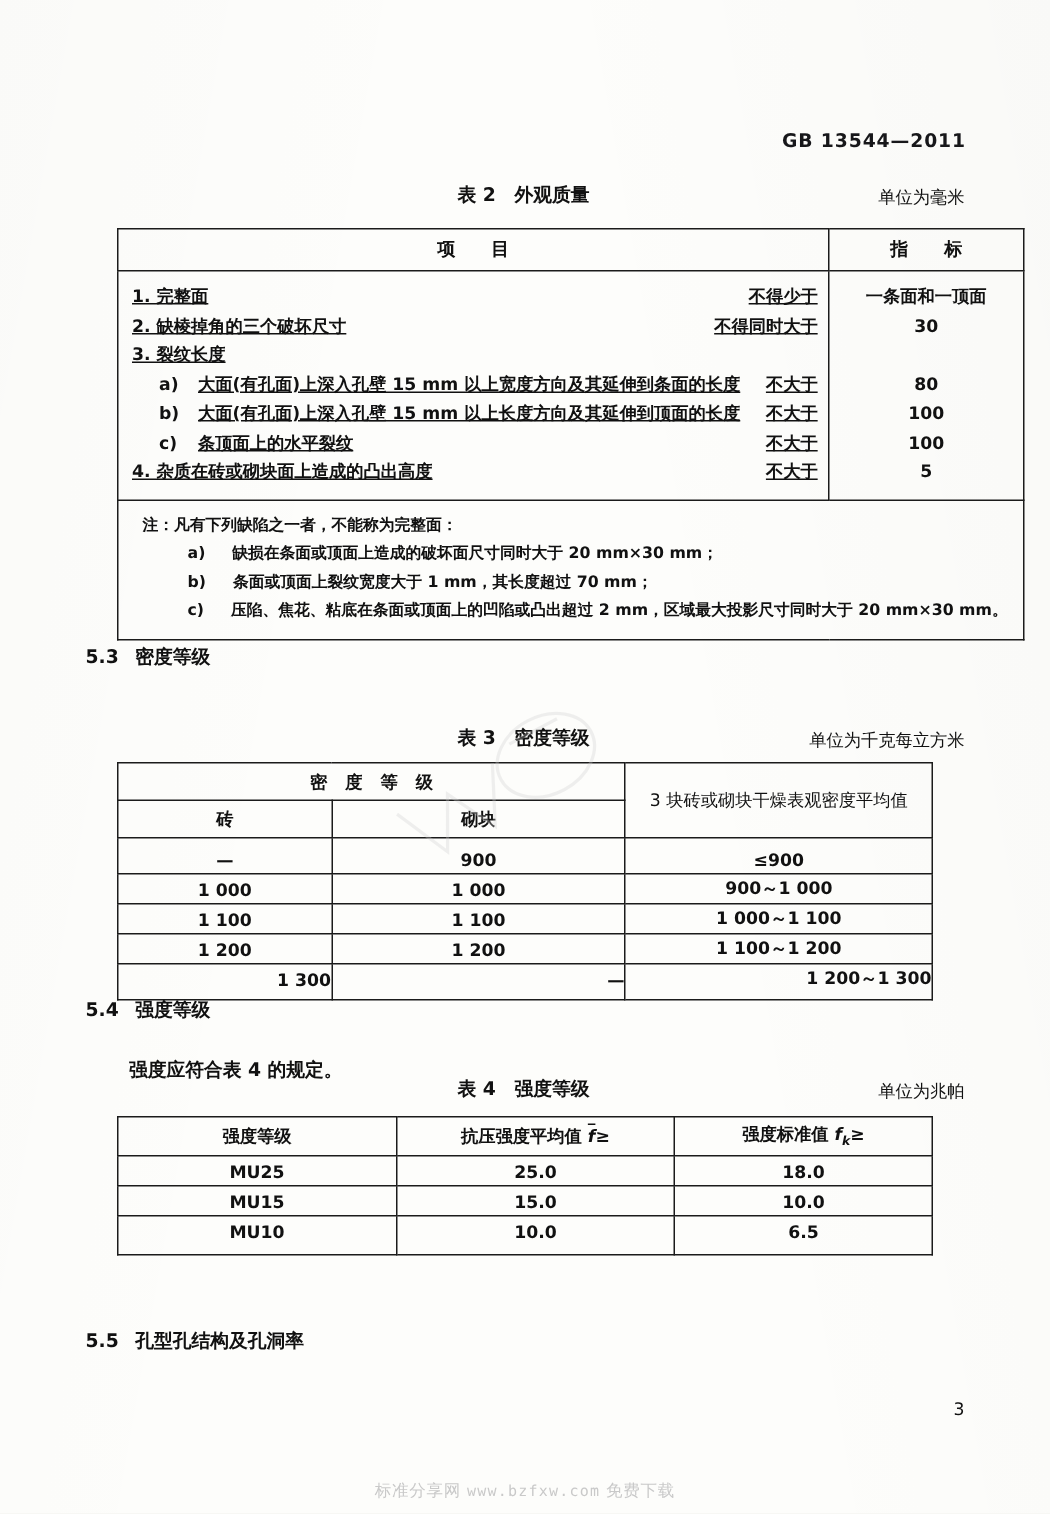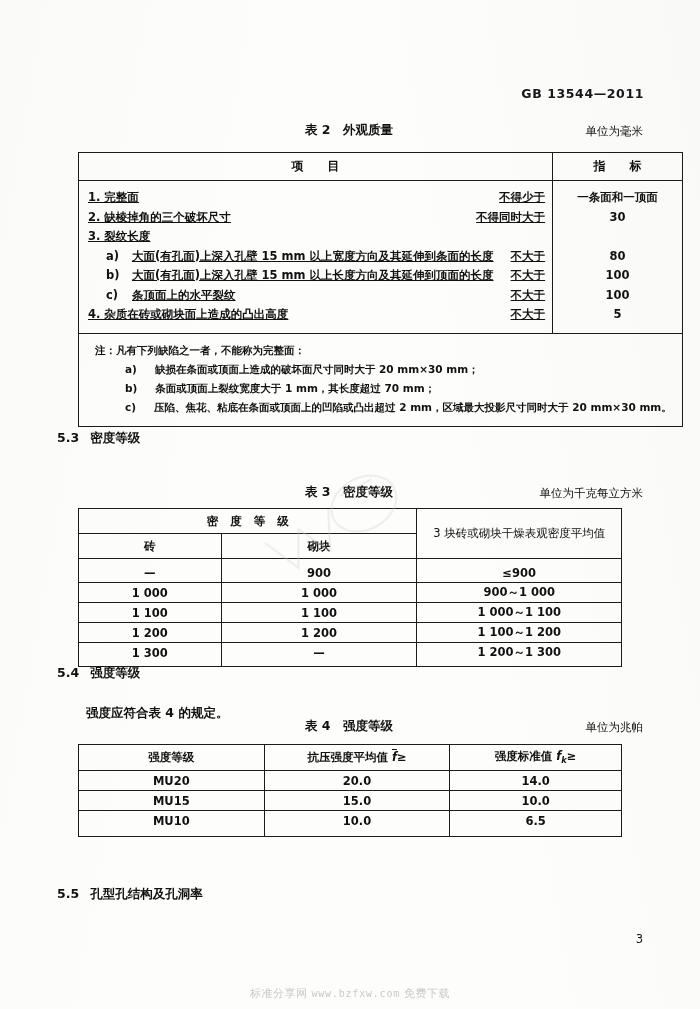--- a/index.html
+++ b/index.html
@@ -166,21 +166,21 @@
     font-size: 11.5px;
     padding: 0 6px;
   }
   #table3 td.d {
     text-align: center;
     font-size: 11.5px;
     font-weight: bold;
     height: 19px;
   }
   #table3 td.pad-first { padding-top: 4px; }
-  #table3 td.pad-last { padding-bottom: 4px; }
+  #table3 td.pad-last { padding-bottom: 4px; text-align: right; }
 
   
   #table4 { left: 78px; top: 744px; width: 544px; }
   #table4 th.h {
     height: 25px;
     text-align: center;
     font-weight: bold;
     font-size: 11.5px;
   }
   #table4 td.d {
@@ -391,23 +391,23 @@
       </colgroup>
     <thead>
       <tr>
         <th class="h outer-top">强度等级</th>
         <th class="h outer-top"><span>抗压强度平均值</span> <span class="overline">f</span><span>≥</span></th>
         <th class="h outer-top"><span>强度标准值</span> <span class="ital"><span>f</span><sub>k</sub></span><span>≥</span></th>
       </tr>
     </thead>
     <tbody>
       <tr>
-        <td class="d">MU20</td>
-        <td class="d">20.0</td>
-        <td class="d">14.0</td>
+        <td class="d">MU25</td>
+        <td class="d">25.0</td>
+        <td class="d">18.0</td>
       </tr>
       <tr>
         <td class="d">MU15</td>
         <td class="d">15.0</td>
         <td class="d">10.0</td>
       </tr>
       <tr>
         <td class="d pad-last outer-bottom">MU10</td>
         <td class="d pad-last outer-bottom">10.0</td>
         <td class="d pad-last outer-bottom">6.5</td>

